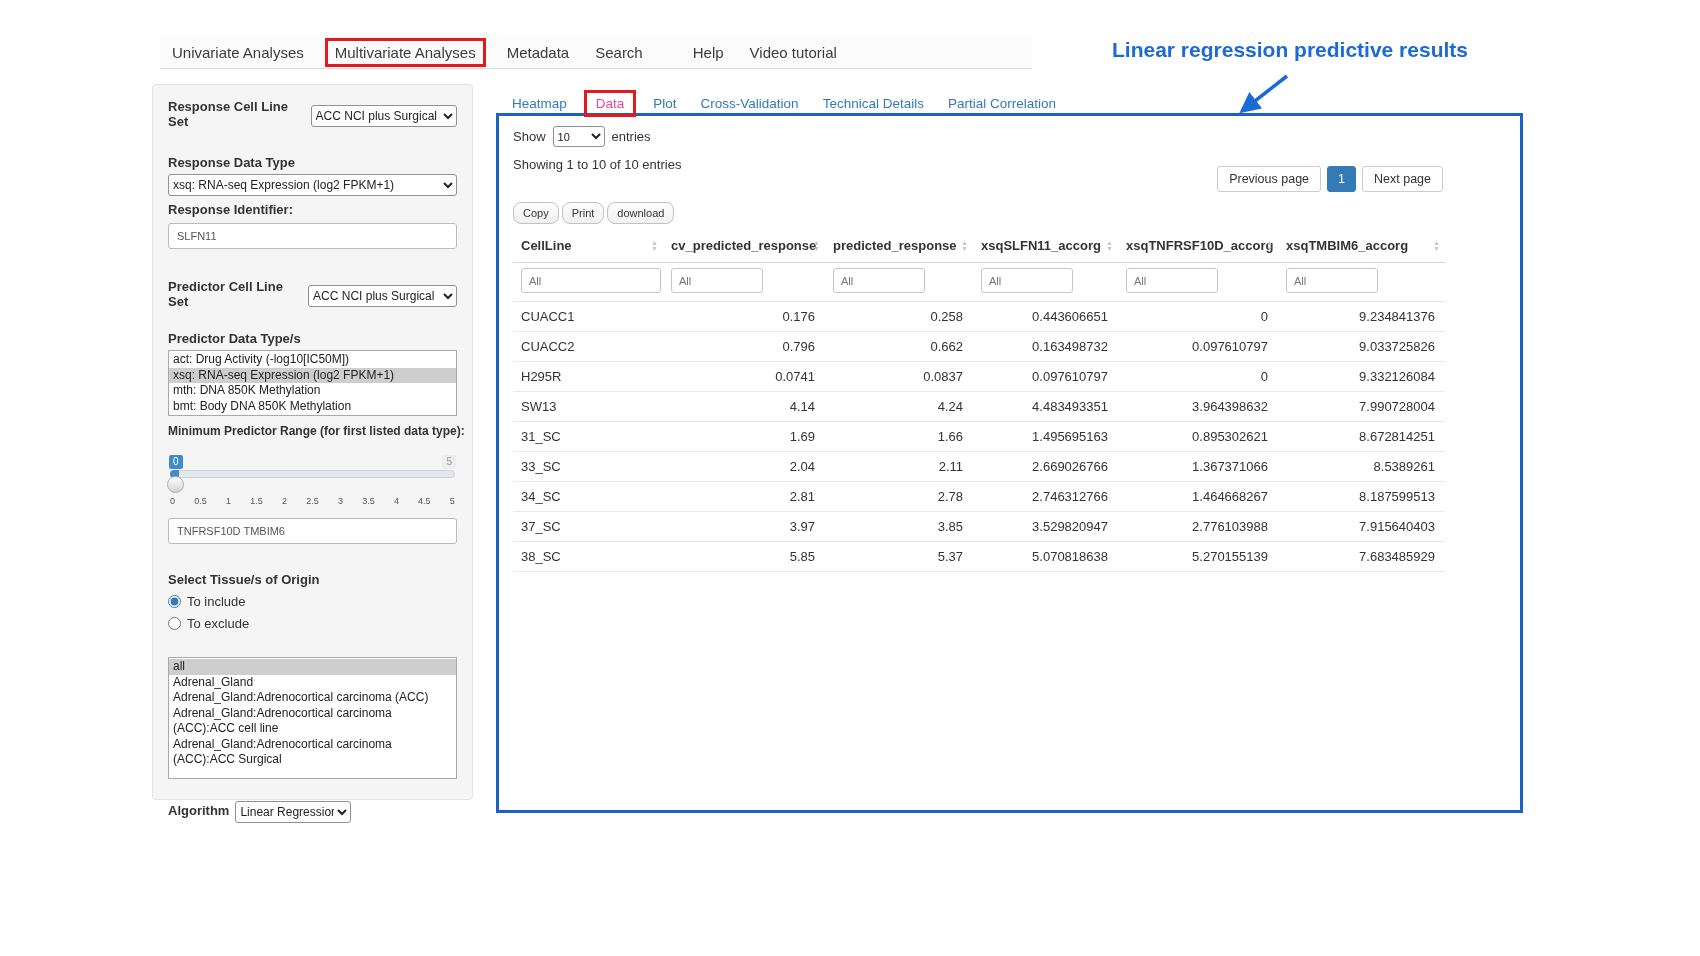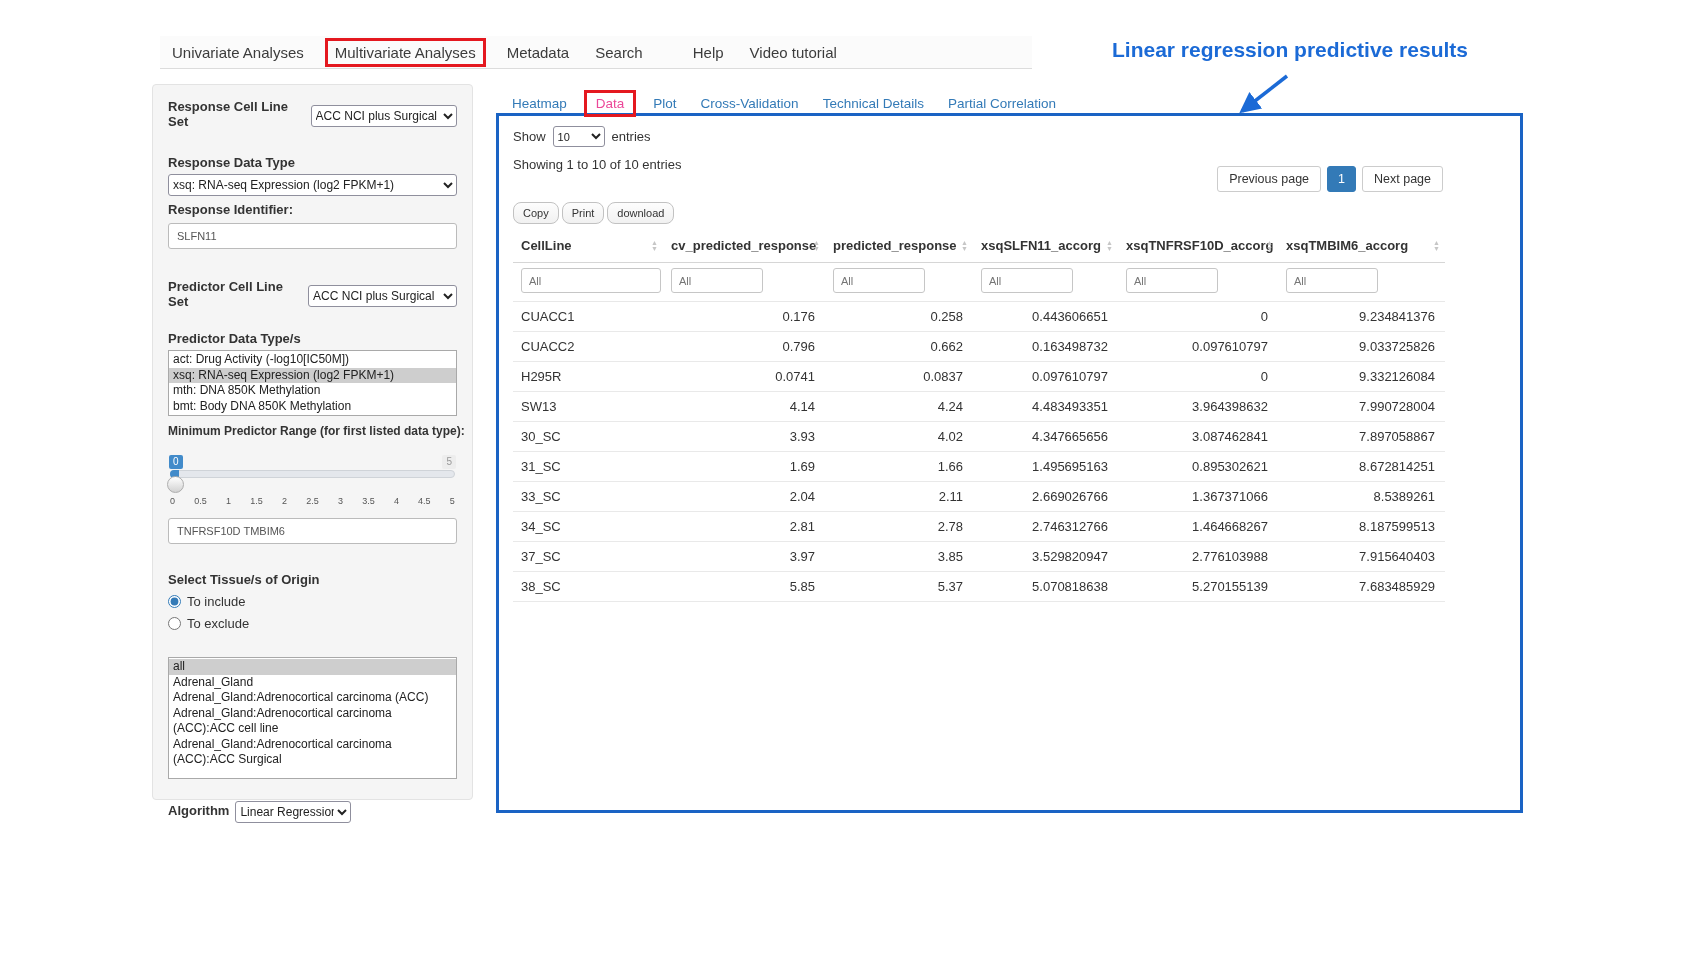--- a/index.html
+++ b/index.html
@@ -289,28 +289,20 @@
           </tr>
           <tr>
             <td class="left">SW13</td>
             <td class="">4.14</td>
             <td class="">4.24</td>
             <td class="">4.483493351</td>
             <td class="">3.964398632</td>
             <td class="">7.990728004</td>
           </tr>
           <tr>
-            <td class="left">30_SC</td>
-            <td class="">3.93</td>
-            <td class="">4.02</td>
-            <td class="">4.347665656</td>
-            <td class="">3.087462841</td>
-            <td class="">7.897058867</td>
-          </tr>
-          <tr>
             <td class="left">31_SC</td>
             <td class="">1.69</td>
             <td class="">1.66</td>
             <td class="">1.495695163</td>
             <td class="">0.895302621</td>
             <td class="">8.672814251</td>
           </tr>
           <tr>
             <td class="left">33_SC</td>
             <td class="">2.04</td>

